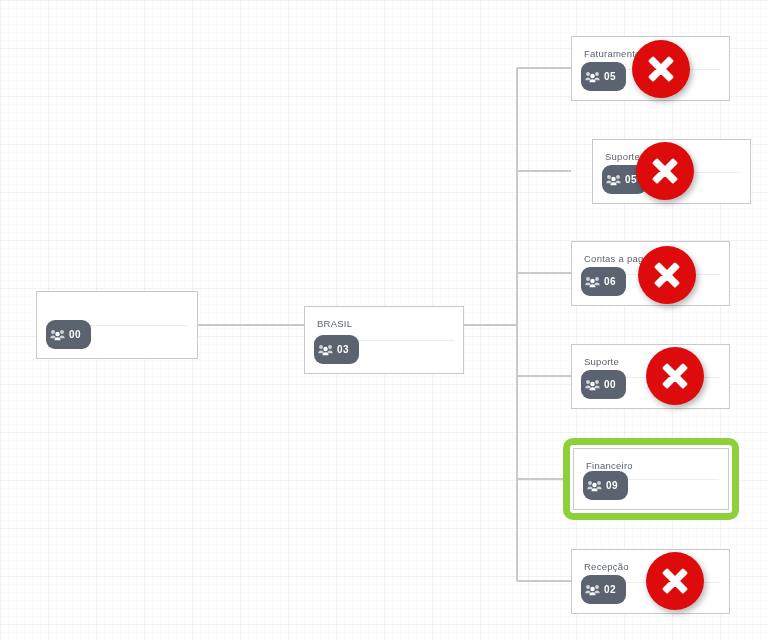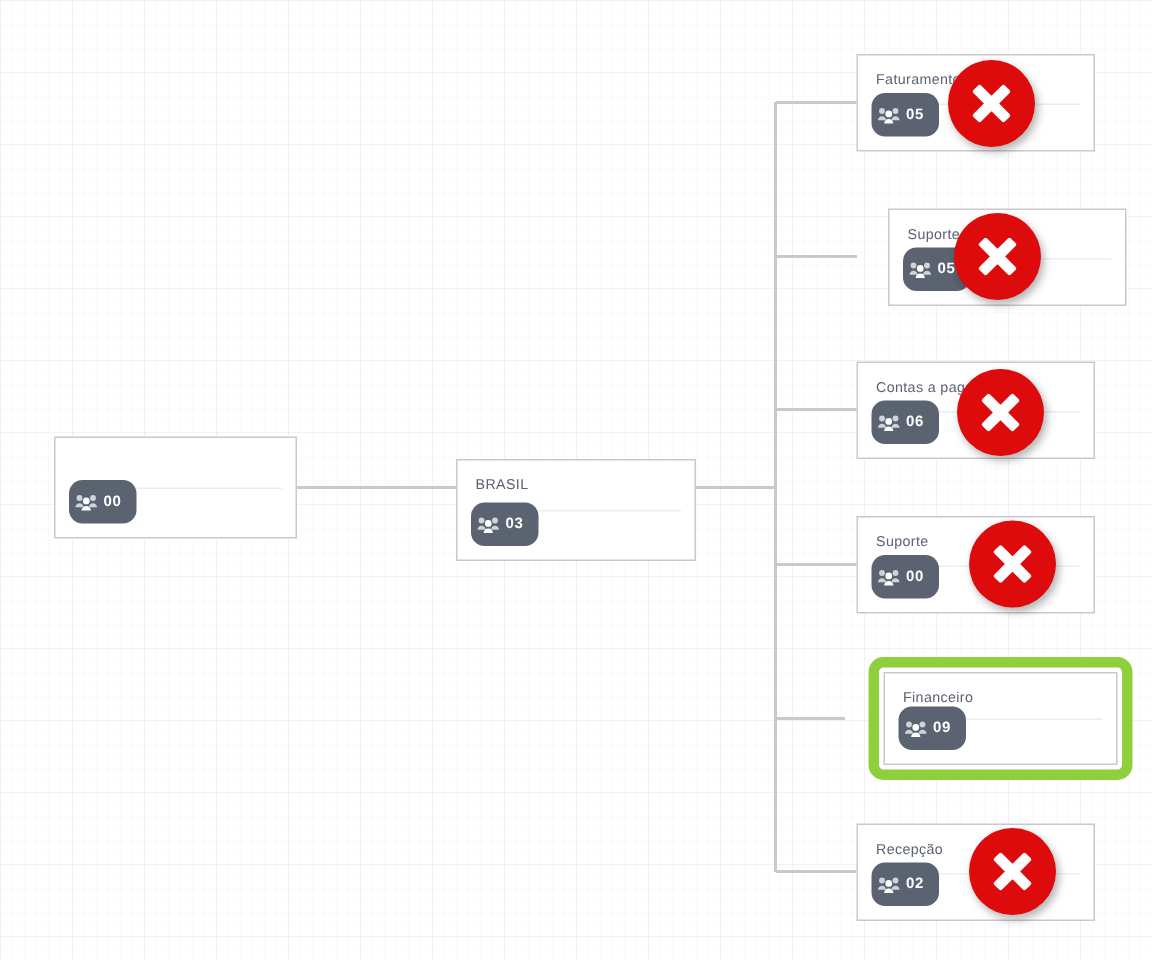--- a/index.html
+++ b/index.html
@@ -252,21 +252,21 @@
       </svg>
       <span class="badge-count">00</span>
     </div>
   </div>
   <div class="x-mark" style="left:646px; top:347px;">
     <svg viewBox="0 0 24 24" xmlns="http://www.w3.org/2000/svg">
       <path d="M6.4 4.2 L12 9.8 L17.6 4.2 L19.8 6.4 L14.2 12 L19.8 17.6 L17.6 19.8 L12 14.2 L6.4 19.8 L4.2 17.6 L9.8 12 L4.2 6.4 Z" fill="#ffffff" stroke="#ffffff" stroke-width="2" stroke-linejoin="round"></path>
     </svg>
   </div>
 
-  <div class="selected-ring" style="left:563px; top:438px; width:176px; height:82px;margin-left:16px;">
+  <div class="selected-ring" style="left:563px; top:438px; width:176px; height:82px;">
     <div class="inner-node">
       <span class="node-title">Financeiro</span>
       <div class="node-sep"></div>
       <div class="badge">
         <svg class="badge-icon" viewBox="0 0 20 16" xmlns="http://www.w3.org/2000/svg">
           <circle cx="4" cy="4" r="2.6" fill="#cfd3da"></circle>
           <path d="M0.4 12.2c0-2.1 1.6-3.6 3.6-3.6s3.6 1.5 3.6 3.6z" fill="#cfd3da"></path>
           <circle cx="16" cy="4" r="2.6" fill="#cfd3da"></circle>
           <path d="M12.4 12.2c0-2.1 1.6-3.6 3.6-3.6s3.6 1.5 3.6 3.6z" fill="#cfd3da"></path>
           <circle cx="10" cy="6.6" r="3" fill="#ffffff"></circle>

